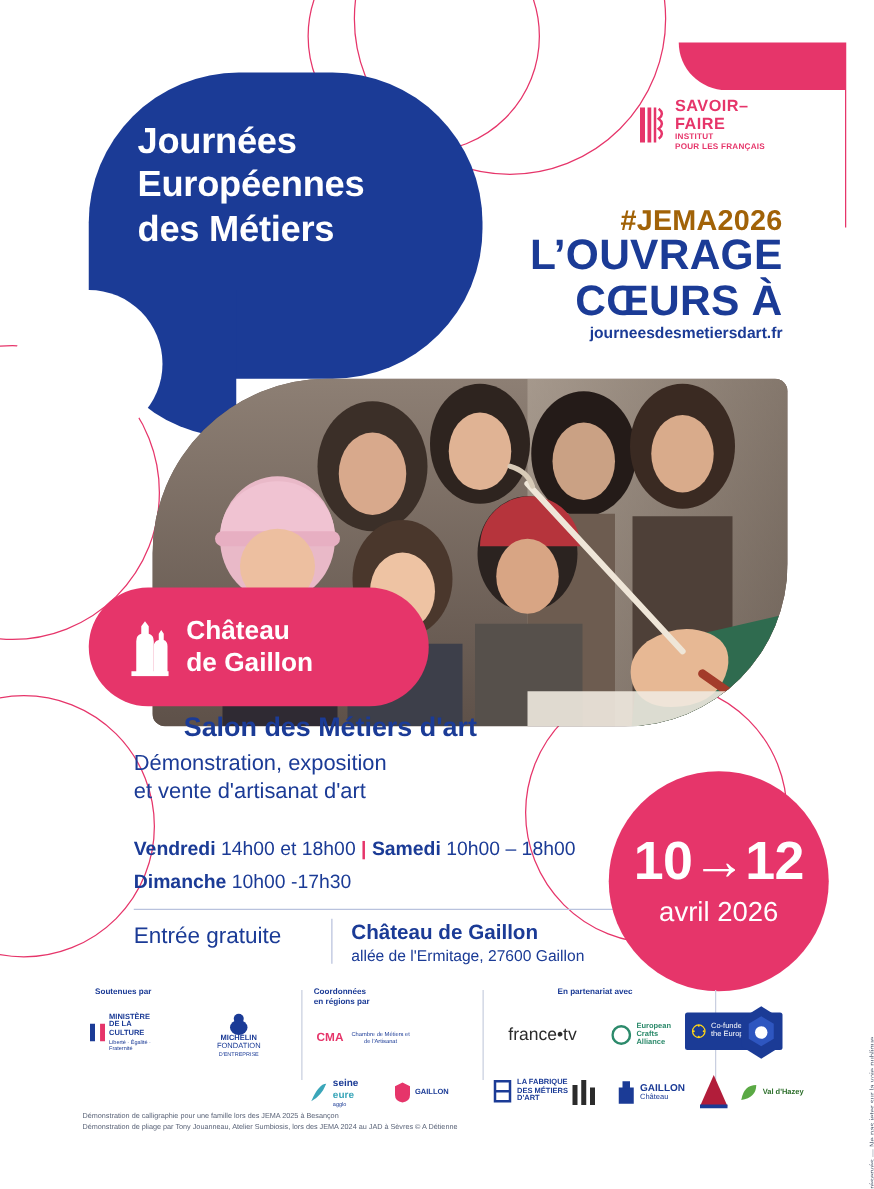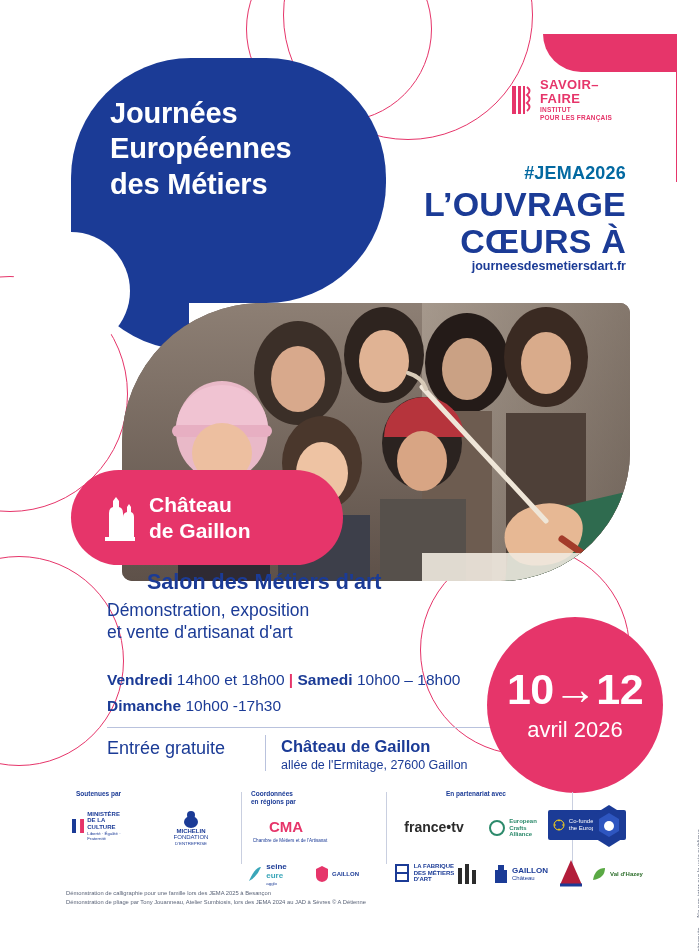--- a/index.html
+++ b/index.html
@@ -95,22 +95,22 @@
   }
   .sffi-mark { width: 22px; height: 32px; flex: 0 0 22px; }
   .sffi-txt { color: #e6356a; }
   .sffi-l1 { font-size: 13px; font-weight: bold; letter-spacing: 0.4px; line-height: 1.05; }
   .sffi-l2 { font-size: 6.5px; font-weight: bold; line-height: 1.25; letter-spacing: 0.2px; }
 
   
   .hashtag {
     position: absolute;
     right: 73px; top: 163px;
-    color: #0369a1;
-    font-size: 18px;
+    color: #a16207;
+    font-size: 23px;
     font-weight: bold;
     letter-spacing: 0.2px;
   }
   .slogan {
     position: absolute;
     right: 73px; top: 186px;
     text-align: right;
     color: #1b3b96;
     font-size: 34px;
     font-weight: bold;
@@ -453,31 +453,31 @@
         <ellipse cx="13" cy="5" rx="4" ry="4" fill="#1b3b96"></ellipse>
         <ellipse cx="13" cy="12" rx="7" ry="6" fill="#1b3b96"></ellipse>
       </svg>
       <div class="logo-text">
         <div>MICHELIN</div>
         <div style="font-weight:normal;">FONDATION</div>
         <div style="font-weight:normal;font-size:4.4px;">D'ENTREPRISE</div>
       </div>
     </div>
 
-    <div class="logo-box" style="position:absolute;left:186px;top:14px;width:76px;height:52px;flex-direction:column;">
+    <div class="logo-box" style="position:absolute;left:186px;top:14px;width:76px;height:52px;flex-direction:row;">
       <svg width="46" height="22" viewBox="0 0 46 22">
         <text x="2" y="16" font-family="Liberation Sans" font-size="15" font-weight="bold" fill="#e6356a">CMA</text>
       </svg>
       <div class="logo-text" style="color:#1b3b96;font-size:4.6px;font-weight:normal;">
         <div>Chambre de Métiers et de l'Artisanat</div>
       </div>
     </div>
 
     <div class="logo-box" style="position:absolute;left:330px;top:22px;width:76px;height:30px;">
-      <span style="font-size:14px;font-weight:bold;color:#2b2b2b;">france•tv</span>
+      <span style="font-size:14px;font-weight:normal;color:#2b2b2b;">france•tv</span>
     </div>
 
     <div class="logo-box" style="position:absolute;left:416px;top:16px;width:62px;height:44px;">
       <div style="display:flex;align-items:center;gap:4px;">
         <svg width="16" height="16" viewBox="0 0 16 16">
           <circle cx="8" cy="8" r="7" fill="none" stroke="#2c8a6b" stroke-width="2"></circle>
         </svg>
         <div class="logo-text" style="text-align:left;color:#2c8a6b;">
           <div>European</div>
           <div>Crafts</div>

